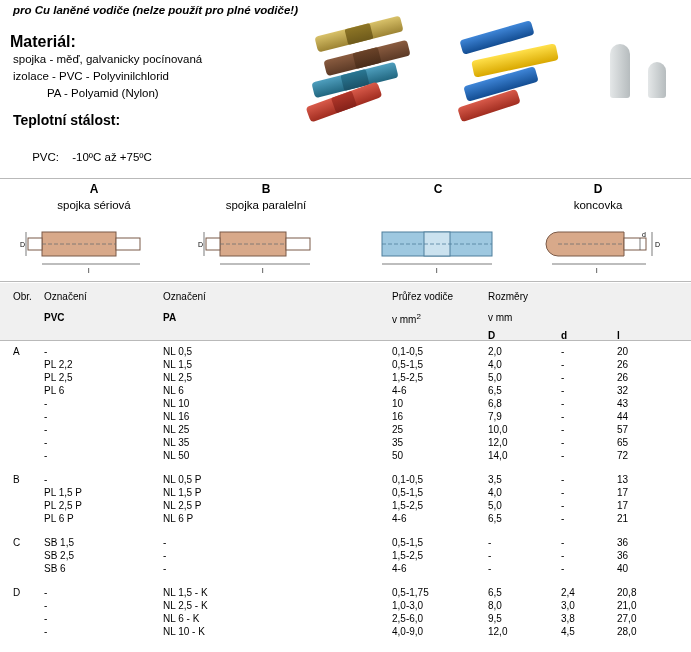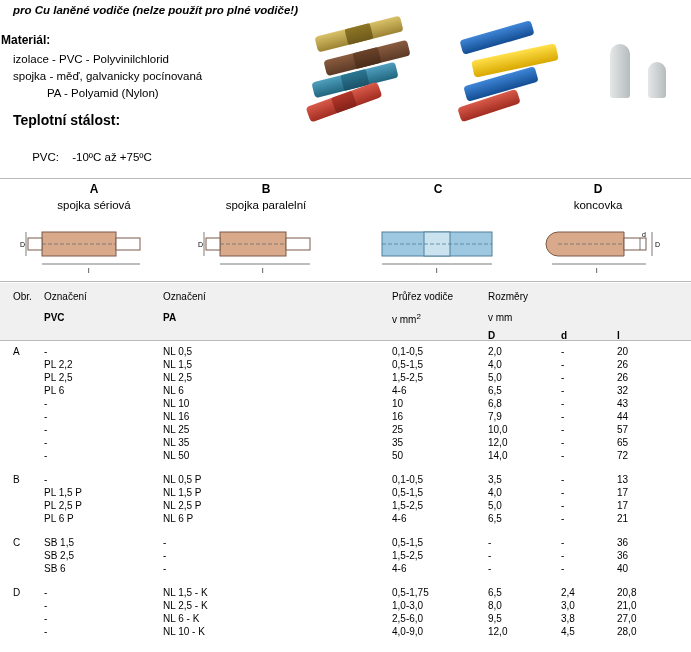--- a/index.html
+++ b/index.html
@@ -25,23 +25,23 @@
     position: absolute;
     left: 13px;
     top: 4px;
     font-size: 11.5px;
     font-style: italic;
     font-weight: bold;
     color: #000;
   }
   .mat-title {
     position: absolute;
-    left: 1px;
+    left: 10px;
     top: 33px;
-    font-size: 12px;
+    font-size: 16px;
     font-weight: bold;
   }
   .mat-lines {
     position: absolute;
     left: 13px;
     top: 51px;
     font-size: 11.5px;
     line-height: 17px;
   }
   .mat-lines div.indent {
@@ -196,22 +196,22 @@
 </style>
 </head>
 <body>
 
 <div class="page">
 
   <div class="intro-line">pro Cu laněné vodiče (nelze použít pro plné vodiče!)</div>
 
   <div class="mat-title">Materiál:</div>
   <div class="mat-lines">
+    <div>spojka - měď, galvanicky pocínovaná</div>
     <div>izolace - PVC - Polyvinilchlorid</div>
-    <div>spojka - měď, galvanicky pocínovaná</div>
     <div class="indent">PA - Polyamid (Nylon)</div>
   </div>
 
   <div class="temp-title">Teplotní stálost:</div>
   <div class="temp-lines">
     <div class="row">
       <span class="lbl">PVC:</span><span>-10ºC až +75ºC</span>
     </div>
   </div>
 

